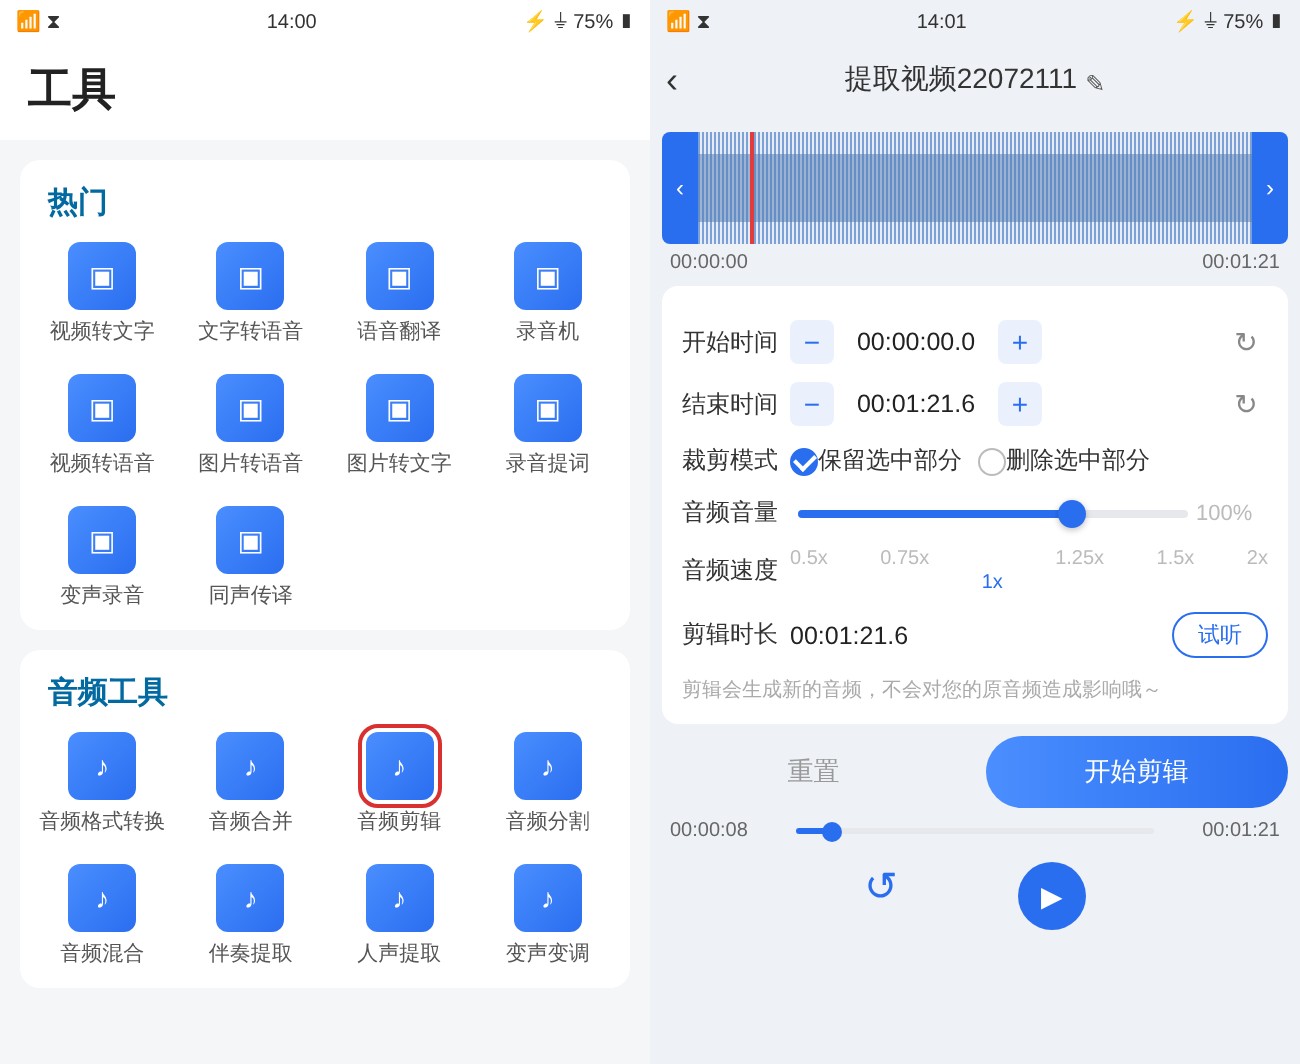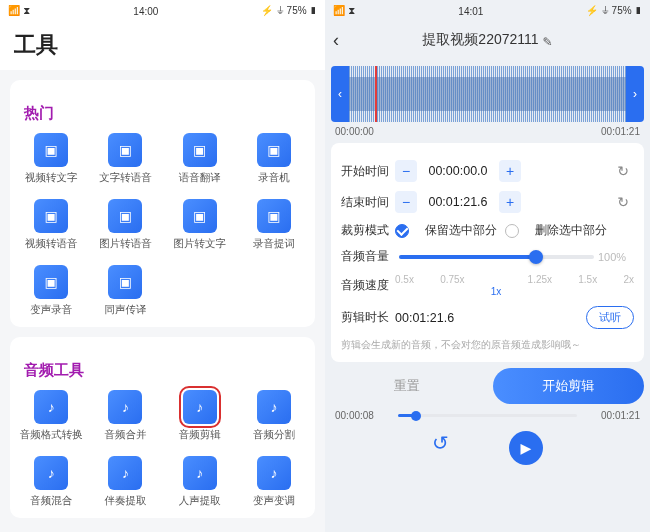--- a/index.html
+++ b/index.html
@@ -41,22 +41,21 @@
   .section {
     margin: 10px 10px 0;
     background: #fff;
     border-radius: 10px;
     padding: 10px 4px 6px;
   }
   .section-title {
     font-size: 15px;
     font-weight: 600;
     padding: 2px 10px 6px;
-    color: #a21caf;
-    margin-top: 12px;
+    color: #0369a1;
   }
   .grid {
     display: grid;
     grid-template-columns: repeat(4, 1fr);
     gap: 6px 0;
   }
   .tool {
     display: flex;
     flex-direction: column;
     align-items: center;
@@ -200,21 +199,21 @@
     font-size: 14px;
     color: #888;
     display: flex;
     align-items: center;
     justify-content: center;
     cursor: pointer;
   }
   .radio {
     display: inline-flex;
     align-items: center;
-    gap: 16px;
+    gap: 0;
     cursor: pointer;
     margin-right: 8px;
   }
   .radio-dot {
     width: 14px; height: 14px; border-radius: 50%;
     border: 1.5px solid #bbb;
     display:flex;align-items:center;justify-content:center;
   }
   .radio.checked .radio-dot {
     border-color: #2a6ef0;

